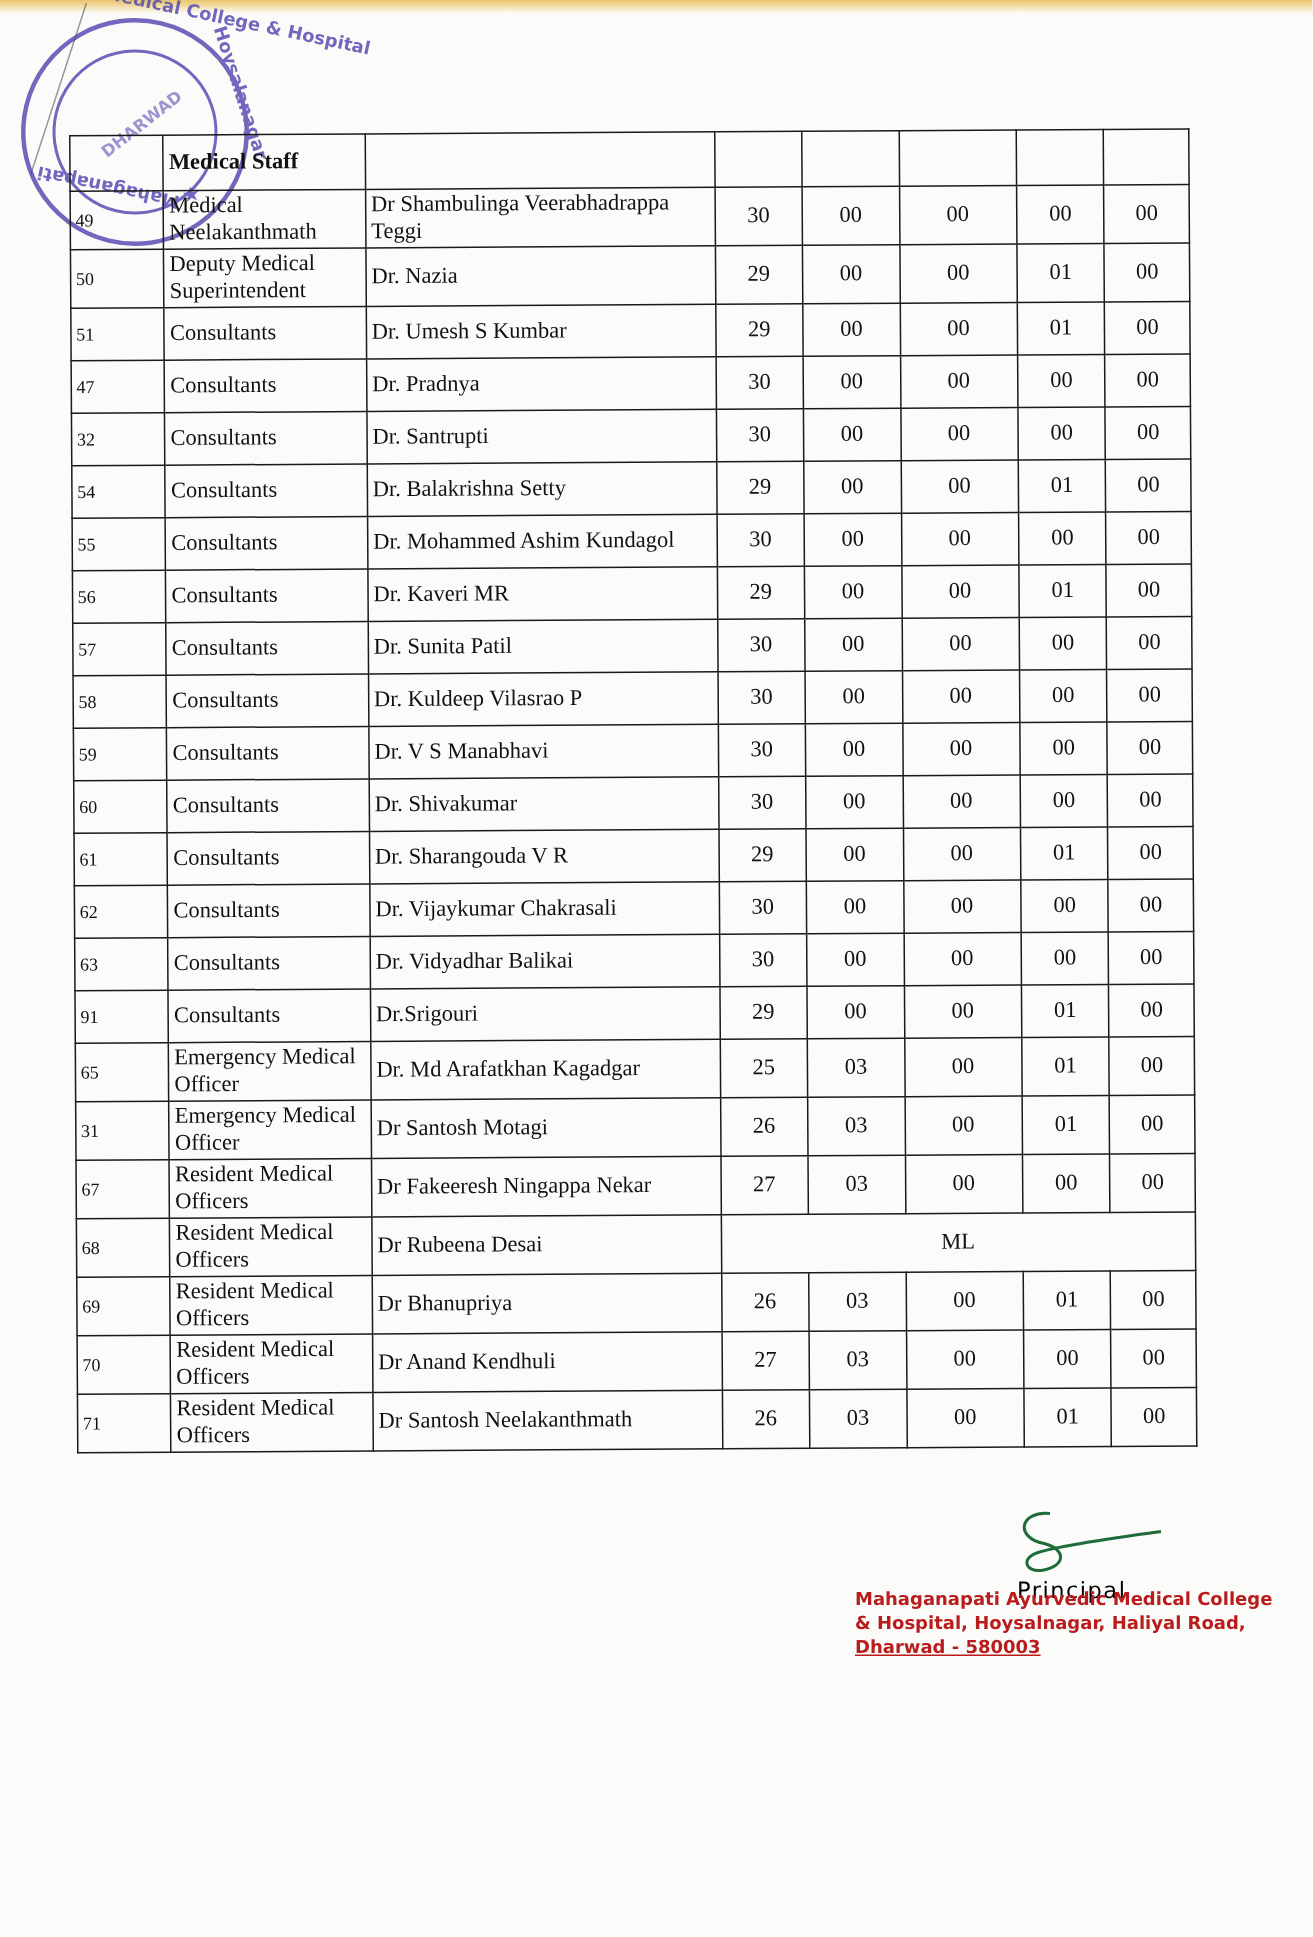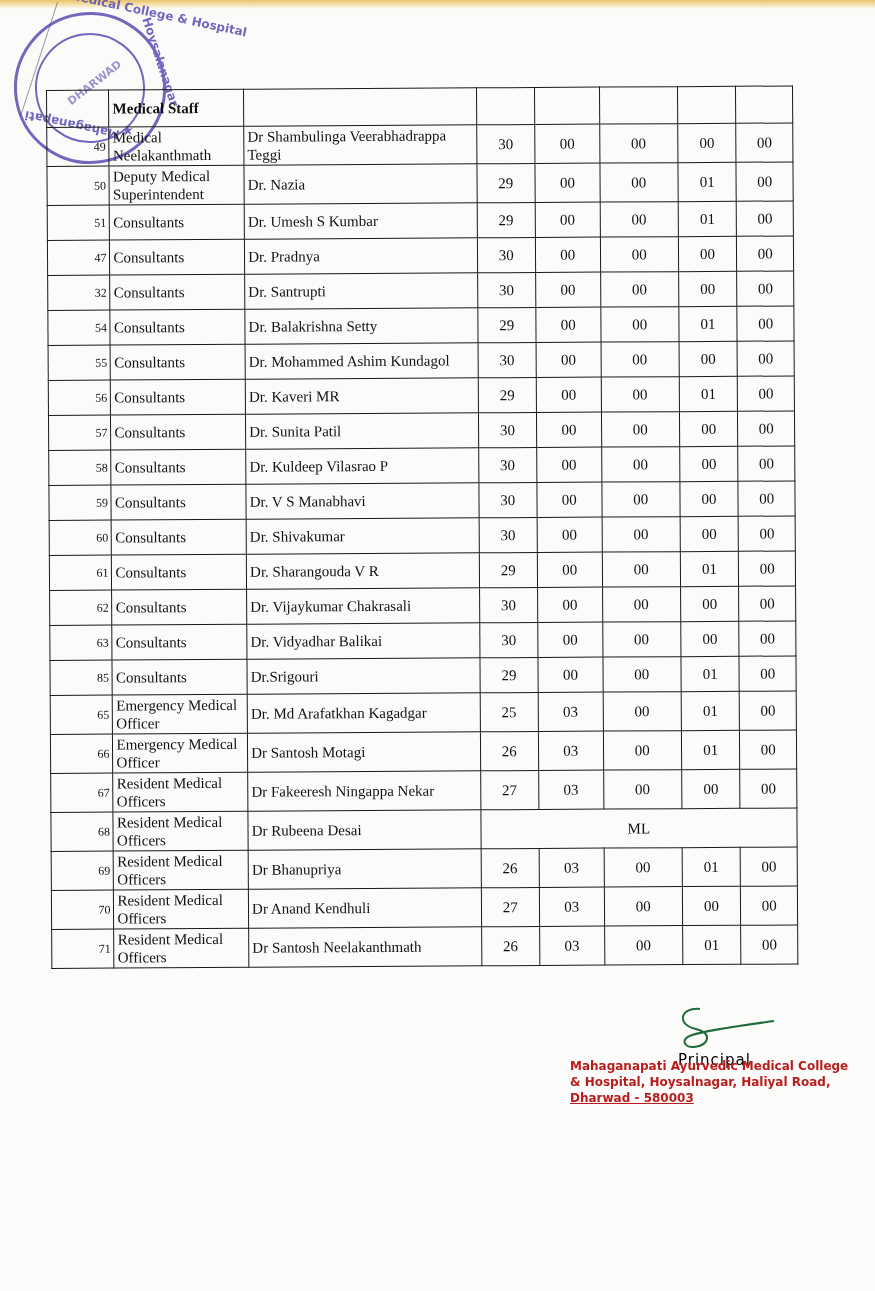--- a/index.html
+++ b/index.html
@@ -39,21 +39,21 @@
   table.staff {
     position: absolute; left: 46px; top: 90px;
     border-collapse: collapse; width: 747px;
     transform: rotate(-0.35deg); transform-origin: left top;
     font-size: 15px;
   }
   table.staff td {
     border: 1.5px solid #1a1a1a; padding: 0 3px; vertical-align: middle;
     line-height: 18px;
   }
-  td.sn { width: 56px; text-align: right; font-size: 12px; vertical-align: top; padding-top: 3px; }
+  td.sn { width: 56px; text-align: left; font-size: 12px; vertical-align: top; padding-top: 3px; }
   td.desig { width: 128px; }
   td.name { width: 227px; }
   td.num { width: 52px; text-align: center; vertical-align: top; padding-top: 10px; }
   td.num.c2 { width: 58px; } td.num.c3 { width: 72px; } td.num.c4 { width: 52px; } td.num.c5 { width: 50px; }
   tr.header td { height: 36px; }
   tr.header td.desig { font-weight: bold; font-size: 15px; }
   tr.r1 td { height: 34px; }
   tr.r2 td { height: 38px; }
   td.ml { text-align: center; vertical-align: top; padding-top: 4px; }
 
@@ -242,41 +242,41 @@
         <td class="sn">63</td>
         <td class="desig">Consultants</td>
         <td class="name">Dr. Vidyadhar Balikai</td>
         <td class="num c1">30</td>
         <td class="num c2">00</td>
         <td class="num c3">00</td>
         <td class="num c4">00</td>
         <td class="num c5">00</td>
       </tr>
       <tr class="r1">
-        <td class="sn">85</td>
+        <td class="sn">91</td>
         <td class="desig">Consultants</td>
         <td class="name">Dr.Srigouri</td>
         <td class="num c1">29</td>
         <td class="num c2">00</td>
         <td class="num c3">00</td>
         <td class="num c4">01</td>
         <td class="num c5">00</td>
       </tr>
       <tr class="r2">
         <td class="sn">65</td>
         <td class="desig">Emergency Medical Officer</td>
         <td class="name">Dr. Md Arafatkhan Kagadgar</td>
         <td class="num c1">25</td>
         <td class="num c2">03</td>
         <td class="num c3">00</td>
         <td class="num c4">01</td>
         <td class="num c5">00</td>
       </tr>
       <tr class="r2">
-        <td class="sn">66</td>
+        <td class="sn">31</td>
         <td class="desig">Emergency Medical Officer</td>
         <td class="name">Dr Santosh Motagi</td>
         <td class="num c1">26</td>
         <td class="num c2">03</td>
         <td class="num c3">00</td>
         <td class="num c4">01</td>
         <td class="num c5">00</td>
       </tr>
       <tr class="r2">
         <td class="sn">67</td>

